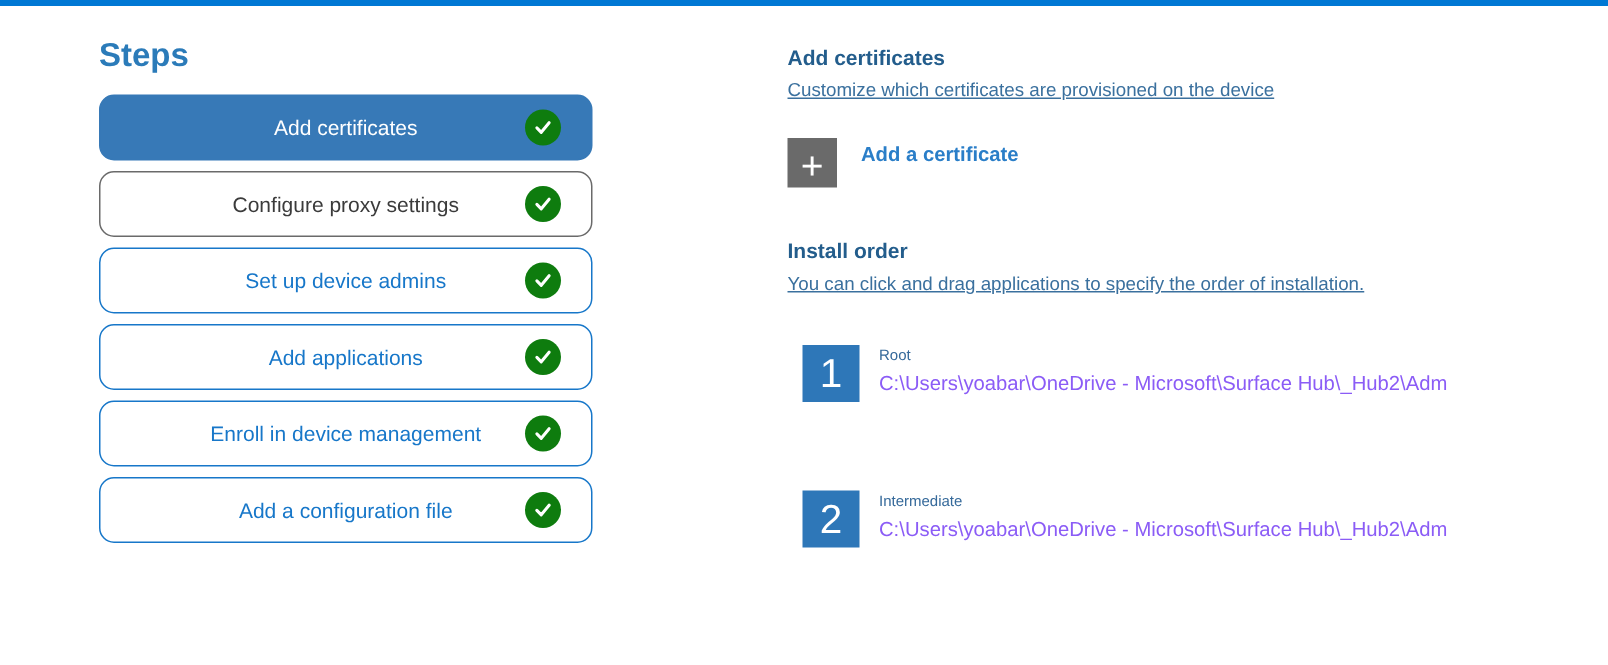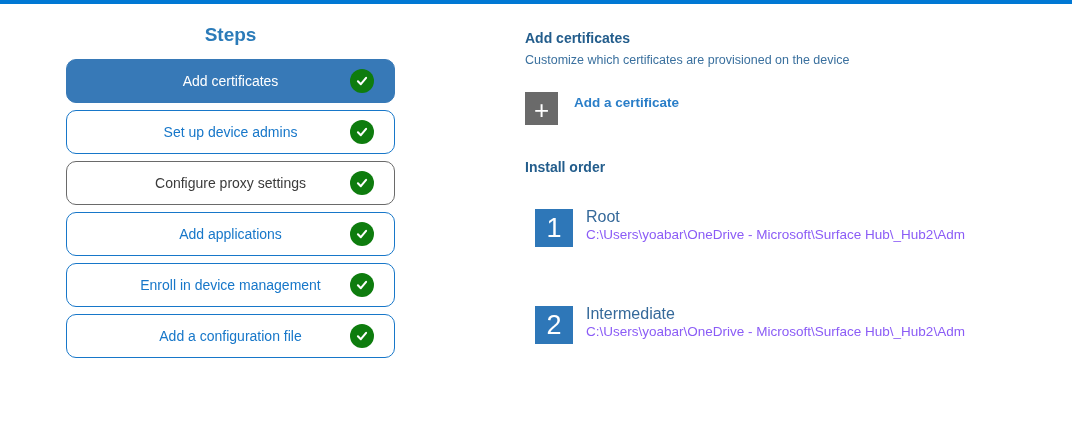--- a/index.html
+++ b/index.html
@@ -23,25 +23,24 @@
   }
 
   
   .sidebar {
     position: absolute;
     left: 66px;
     top: 24px;
     width: 329px;
   }
   .sidebar-title {
-    font-size: 19px;
+    font-size: 22px;
     font-weight: bold;
     color: #2b7bb9;
     margin: 0 0 13px 0;
-    text-align: center;
   }
   .step {
     box-sizing: border-box;
     height: 44px;
     border-radius: 10px;
     margin-bottom: 7px;
     display: flex;
     align-items: center;
     justify-content: center;
     position: relative;
@@ -86,20 +85,21 @@
   .section-title {
     font-size: 14px;
     font-weight: bold;
     color: #235d8c;
     margin: 0;
   }
   .section-subtitle {
     font-size: 12.5px;
     color: #3a709e;
     margin: 7px 0 0 0;
+    text-decoration: underline;
   }
   .add-cert-row {
     margin-top: 25px;
     display: flex;
     align-items: flex-start;
     cursor: pointer;
     width: fit-content;
   }
   .plus-square {
     width: 33px;
@@ -142,21 +142,21 @@
     display: flex;
     align-items: center;
     justify-content: center;
     flex-shrink: 0;
   }
   .order-text {
     margin-left: 13px;
     margin-top: -1px;
   }
   .order-name {
-    font-size: 16px;
+    font-size: 10px;
     color: #35699a;
     line-height: 18px;
   }
   .order-path {
     font-size: 13.5px;
     color: #8b5cf6;
     line-height: 18px;
   }
 </style>
 </head>
@@ -169,31 +169,31 @@
 
   <div class="step selected">
     <span>Add certificates</span>
     <span class="check-badge">
       <svg width="14" height="14" viewBox="0 0 24 24">
           <path d="M5 12.5l5 5 9-11" stroke="#ffffff" stroke-width="3.5" fill="none" stroke-linecap="round" stroke-linejoin="round"></path>
         </svg>
     </span>
   </div>
 
-  <div class="step default">
-    <span>Set up device admins</span>
-    <span class="check-badge">
-      <svg width="14" height="14" viewBox="0 0 24 24">
-          <path d="M5 12.5l5 5 9-11" stroke="#ffffff" stroke-width="3.5" fill="none" stroke-linecap="round" stroke-linejoin="round"></path>
-        </svg>
-    </span>
-  </div>
-
   <div class="step visited">
     <span>Configure proxy settings</span>
+    <span class="check-badge">
+      <svg width="14" height="14" viewBox="0 0 24 24">
+          <path d="M5 12.5l5 5 9-11" stroke="#ffffff" stroke-width="3.5" fill="none" stroke-linecap="round" stroke-linejoin="round"></path>
+        </svg>
+    </span>
+  </div>
+
+  <div class="step default">
+    <span>Set up device admins</span>
     <span class="check-badge">
       <svg width="14" height="14" viewBox="0 0 24 24">
           <path d="M5 12.5l5 5 9-11" stroke="#ffffff" stroke-width="3.5" fill="none" stroke-linecap="round" stroke-linejoin="round"></path>
         </svg>
     </span>
   </div>
 
   <div class="step default">
     <span>Add applications</span>
     <span class="check-badge">
@@ -226,20 +226,21 @@
 <div class="main">
   <h2 class="section-title">Add certificates</h2>
   <p class="section-subtitle">Customize which certificates are provisioned on the device</p>
 
   <div class="add-cert-row">
     <div class="plus-square">+</div>
     <div class="add-cert-label">Add a certificate</div>
   </div>
 
   <h2 class="section-title install-order-title">Install order</h2>
+  <p class="section-subtitle">You can click and drag applications to specify the order of installation.</p>
 
   <div class="order-item first">
     <div class="order-badge">1</div>
     <div class="order-text">
       <div class="order-name">Root</div>
       <div class="order-path">C:\Users\yoabar\OneDrive - Microsoft\Surface Hub\_Hub2\Adm</div>
     </div>
   </div>
 
   <div class="order-item second">

